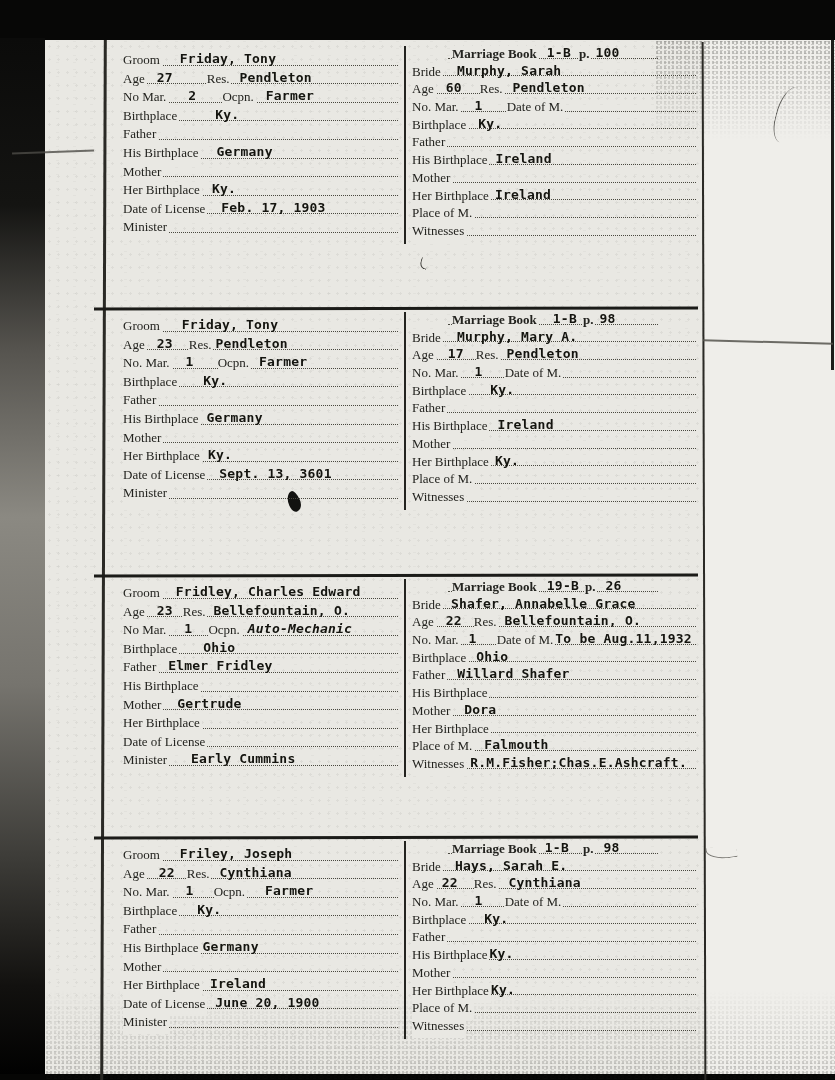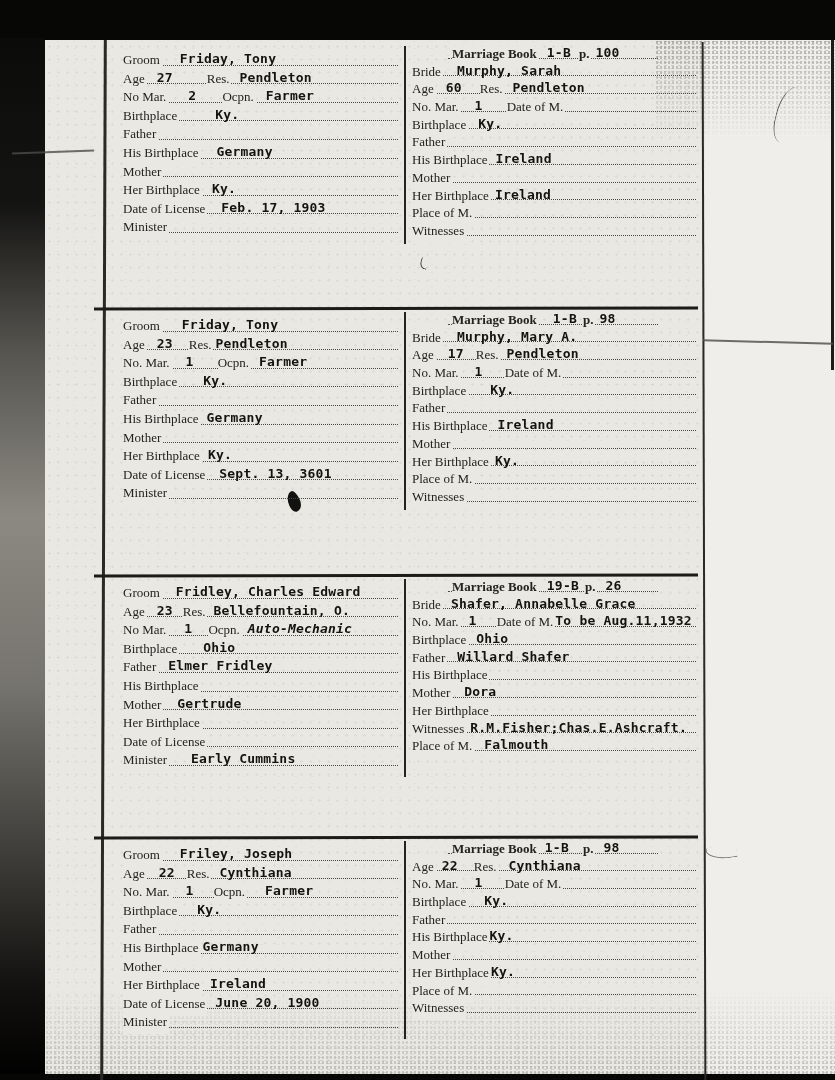--- a/index.html
+++ b/index.html
@@ -186,46 +186,48 @@
           <div class="row"><i class="leader"></i><span class="lbl" style="margin-left: 0px;">Father</span><span class="val" style="margin-left: 10px;">Elmer Fridley</span></div>
           <div class="row"><i class="leader"></i><span class="lbl" style="margin-left: 0px;">His Birthplace</span></div>
           <div class="row"><i class="leader"></i><span class="lbl" style="margin-left: 0px;">Mother</span><span class="val" style="margin-left: 14px;">Gertrude</span></div>
           <div class="row"><i class="leader"></i><span class="lbl" style="margin-left: 0px;">Her Birthplace</span></div>
           <div class="row"><i class="leader"></i><span class="lbl" style="margin-left: 0px;">Date of License</span></div>
           <div class="row"><i class="leader"></i><span class="lbl" style="margin-left: 0px;">Minister</span><span class="val" style="margin-left: 22px;">Early Cummins</span></div>
         </div>
         <div class="col bride">
           <div class="row header"><i class="leader"></i><span class="lbl" style="margin-left: 0px;">Marriage Book</span><span class="val" style="margin-left: 8px;">19-B</span><span class="lbl" style="margin-left: 6px;">p.</span><span class="val" style="margin-left: 8px;">26</span></div>
           <div class="row"><i class="leader"></i><span class="lbl" style="margin-left: 0px;">Bride</span><span class="val" style="margin-left: 8px;">Shafer, Annabelle Grace</span></div>
+          <div class="row"><i class="leader"></i><span class="lbl" style="margin-left: 0px;">Age</span><span class="val" style="margin-left: 10px;">22</span><span class="lbl" style="margin-left: 12px;">Res.</span><span class="val" style="margin-left: 6px;">Bellefountain, O.</span></div>
           <div class="row"><i class="leader"></i><span class="lbl" style="margin-left: 0px;">No. Mar.</span><span class="val" style="margin-left: 8px;">1</span><span class="lbl" style="margin-left: 20px;">Date of M.</span><span class="val" style="margin-left: 0px;">To be Aug.11,1932</span></div>
           <div class="row"><i class="leader"></i><span class="lbl" style="margin-left: 0px;">Birthplace</span><span class="val" style="margin-left: 8px;">Ohio</span></div>
           <div class="row"><i class="leader"></i><span class="lbl" style="margin-left: 0px;">Father</span><span class="val" style="margin-left: 10px;">Willard Shafer</span></div>
           <div class="row"><i class="leader"></i><span class="lbl" style="margin-left: 0px;">His Birthplace</span></div>
           <div class="row"><i class="leader"></i><span class="lbl" style="margin-left: 0px;">Mother</span><span class="val" style="margin-left: 12px;">Dora</span></div>
           <div class="row"><i class="leader"></i><span class="lbl" style="margin-left: 0px;">Her Birthplace</span></div>
+          <div class="row"><i class="leader"></i><span class="lbl" style="margin-left: 0px;">Place of M.</span><span class="val" style="margin-left: 10px;">Falmouth</span></div>
           <div class="row"><i class="leader"></i><span class="lbl" style="margin-left: 0px;">Witnesses</span><span class="val" style="margin-left: 4px;">R.M.Fisher;Chas.E.Ashcraft.</span></div>
-          <div class="row"><i class="leader"></i><span class="lbl" style="margin-left: 0px;">Place of M.</span><span class="val" style="margin-left: 10px;">Falmouth</span></div>
         </div>
         <div class="divider"></div>
       </div>
       <div class="record" style="top: 839px;">
         <div class="col groom">
           <div class="row"><i class="leader"></i><span class="lbl" style="margin-left: 0px;">Groom</span><span class="val" style="margin-left: 18px;">Friley, Joseph</span></div>
           <div class="row"><i class="leader"></i><span class="lbl" style="margin-left: 0px;">Age</span><span class="val" style="margin-left: 12px;">22</span><span class="lbl" style="margin-left: 12px;">Res.</span><span class="val" style="margin-left: 8px;">Cynthiana</span></div>
           <div class="row"><i class="leader"></i><span class="lbl" style="margin-left: 0px;">No. Mar.</span><span class="val" style="margin-left: 14px;">1</span><span class="lbl" style="margin-left: 20px;">Ocpn.</span><span class="val" style="margin-left: 18px;">Farmer</span></div>
           <div class="row"><i class="leader"></i><span class="lbl" style="margin-left: 0px;">Birthplace</span><span class="val" style="margin-left: 18px;">Ky.</span></div>
           <div class="row"><i class="leader"></i><span class="lbl" style="margin-left: 0px;">Father</span></div>
           <div class="row"><i class="leader"></i><span class="lbl" style="margin-left: 0px;">His Birthplace</span><span class="val" style="margin-left: 2px;">Germany</span></div>
           <div class="row"><i class="leader"></i><span class="lbl" style="margin-left: 0px;">Mother</span></div>
           <div class="row"><i class="leader"></i><span class="lbl" style="margin-left: 0px;">Her Birthplace</span><span class="val" style="margin-left: 8px;">Ireland</span></div>
           <div class="row"><i class="leader"></i><span class="lbl" style="margin-left: 0px;">Date of License</span><span class="val" style="margin-left: 8px;">June 20, 1900</span></div>
           <div class="row"><i class="leader"></i><span class="lbl" style="margin-left: 0px;">Minister</span></div>
         </div>
         <div class="col bride">
           <div class="row header"><i class="leader"></i><span class="lbl" style="margin-left: 0px;">Marriage Book</span><span class="val" style="margin-left: 6px;">1-B</span><span class="lbl" style="margin-left: 14px;">p.</span><span class="val" style="margin-left: 8px;">98</span></div>
+          <div class="row"><i class="leader"></i><span class="lbl" style="margin-left: 0px;">Bride</span><span class="val" style="margin-left: 12px;">Hays, Sarah E.</span></div>
           <div class="row"><i class="leader"></i><span class="lbl" style="margin-left: 0px;">Age</span><span class="val" style="margin-left: 6px;">22</span><span class="lbl" style="margin-left: 16px;">Res.</span><span class="val" style="margin-left: 10px;">Cynthiana</span></div>
           <div class="row"><i class="leader"></i><span class="lbl" style="margin-left: 0px;">No. Mar.</span><span class="val" style="margin-left: 14px;">1</span><span class="lbl" style="margin-left: 22px;">Date of M.</span></div>
           <div class="row"><i class="leader"></i><span class="lbl" style="margin-left: 0px;">Birthplace</span><span class="val" style="margin-left: 16px;">Ky.</span></div>
           <div class="row"><i class="leader"></i><span class="lbl" style="margin-left: 0px;">Father</span></div>
           <div class="row"><i class="leader"></i><span class="lbl" style="margin-left: 0px;">His Birthplace</span><span class="val" style="margin-left: 0px;">Ky.</span></div>
           <div class="row"><i class="leader"></i><span class="lbl" style="margin-left: 0px;">Mother</span></div>
           <div class="row"><i class="leader"></i><span class="lbl" style="margin-left: 0px;">Her Birthplace</span><span class="val" style="margin-left: 0px;">Ky.</span></div>
           <div class="row"><i class="leader"></i><span class="lbl" style="margin-left: 0px;">Place of M.</span></div>
           <div class="row"><i class="leader"></i><span class="lbl" style="margin-left: 0px;">Witnesses</span></div>
         </div>

